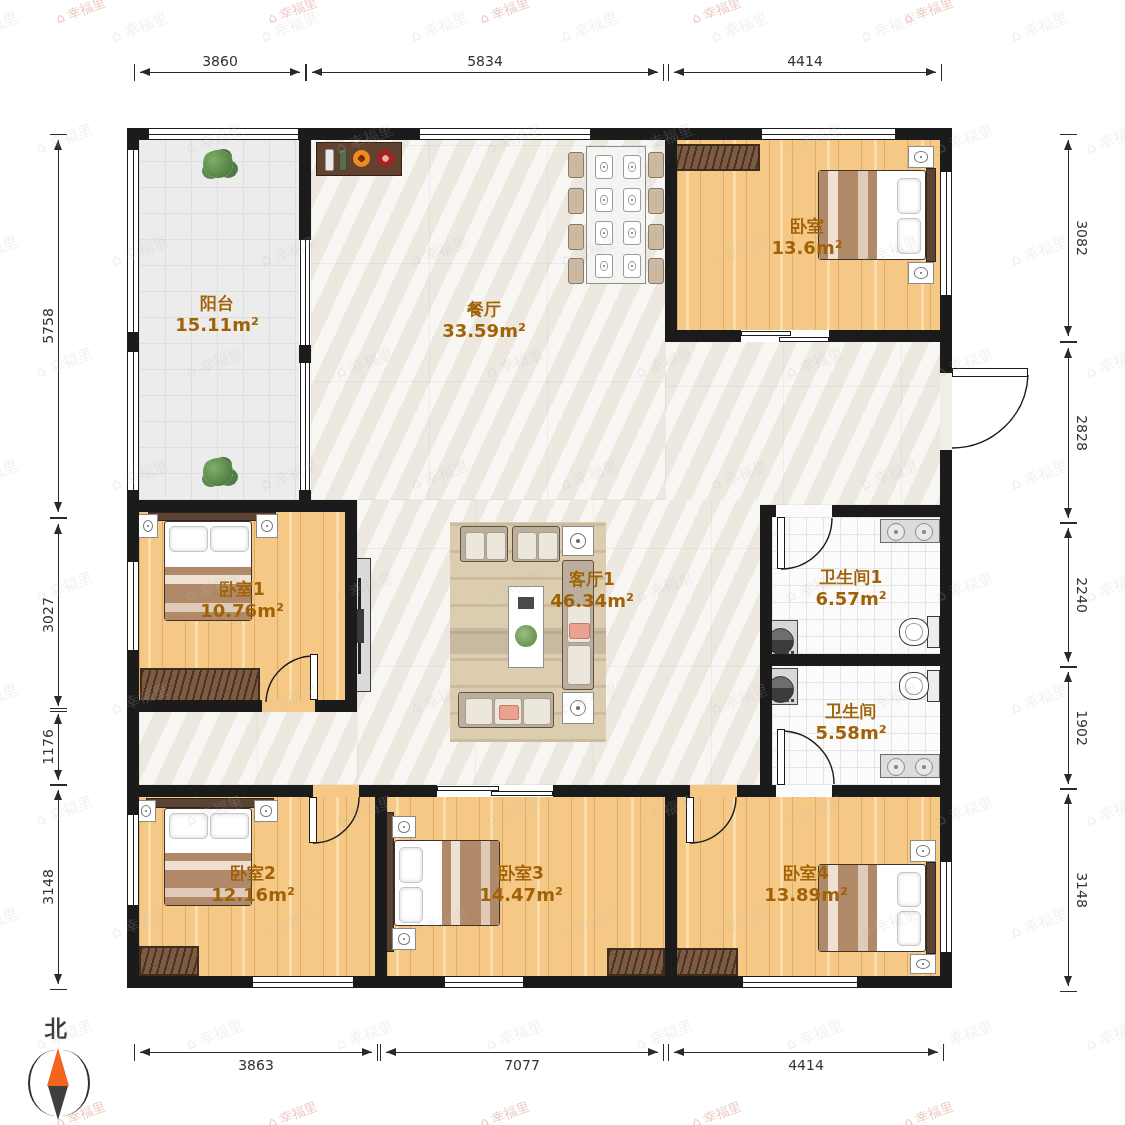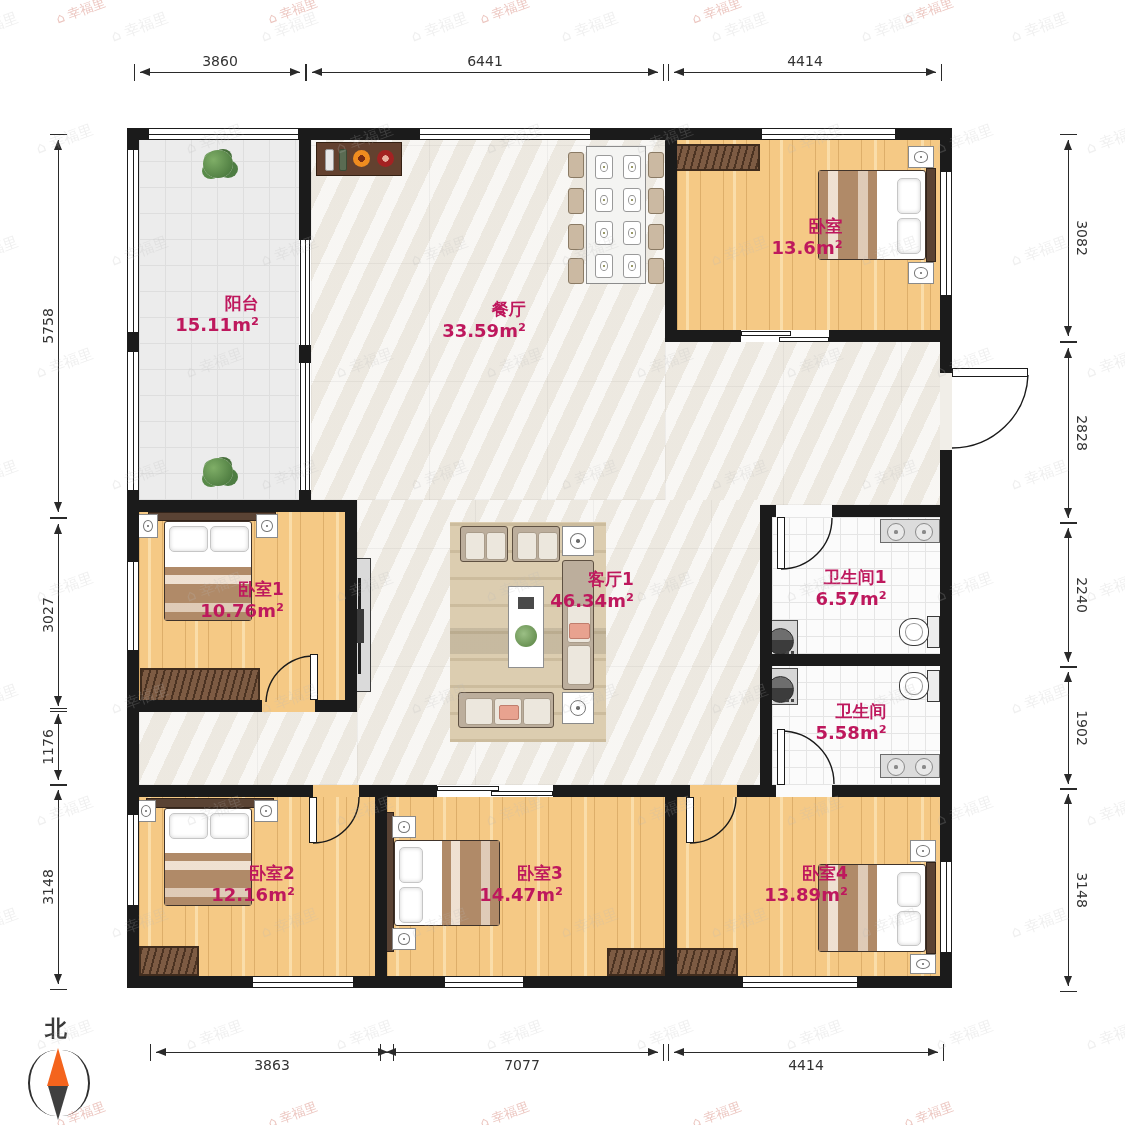--- a/index.html
+++ b/index.html
@@ -86,21 +86,21 @@
   .plant{border-radius:50%;z-index:12;
     background:radial-gradient(circle at 35% 35%, #7fae67, #3f6d35);
     box-shadow:10px 5px 0 -5px #4e7d43,-7px 7px 0 -6px #588a48,5px -7px 0 -6px #466f3a,-6px -5px 0 -7px #5d924d;}
   .tvstand{background:#dadada;border:1.5px solid #3c3c3c;z-index:12;}
   .dtable{background:#f4f4f2;border:1.5px solid #8c8c8c;z-index:12;}
   .plate{position:absolute;background:#fff;border:1px solid #9a9a9a;border-radius:3px;}
   .plate::after{content:"";position:absolute;inset:28%;border:1px solid #999;border-radius:50%;background:radial-gradient(circle,#996 0 25%,transparent 28%);}
   .chair{background:#cbb9a2;border:1.2px solid #8a7a64;border-radius:3px;z-index:12;}
 
   
-  .rlabel{position:absolute;transform:translateX(-50%);text-align:right;color:#be185d;
+  .rlabel{position:absolute;transform:translateX(-50%);text-align:center;color:#a16207;
     font-weight:700;white-space:nowrap;z-index:35;}
   .rlabel .rn{font-size:17px;line-height:1.3;}
   .rlabel .ra{font-size:18px;line-height:1.25;}
 
   
   .dim-h{position:absolute;border-top:1.2px solid #2a2a2a;z-index:40;}
   .dim-h::before{content:"";position:absolute;left:0;top:-5px;width:0;height:0;
     border-top:4px solid transparent;border-bottom:4px solid transparent;border-right:10px solid #2a2a2a;}
   .dim-h::after{content:"";position:absolute;right:0;top:-5px;width:0;height:0;
     border-top:4px solid transparent;border-bottom:4px solid transparent;border-left:10px solid #2a2a2a;}
@@ -391,29 +391,29 @@
   </div>
 
   <div class="dim-h" style="left:140px;top:72px;width:160px">
     <span class="tkL"></span>
       <span class="tkR"></span>
     <span class="dlabel">3860</span>
   </div>
   <div class="dim-h" style="left:312px;top:72px;width:346px">
     <span class="tkL"></span>
       <span class="tkR"></span>
-    <span class="dlabel">6441</span>
+    <span class="dlabel">5834</span>
   </div>
   <div class="dim-h" style="left:674px;top:72px;width:262px">
     <span class="tkL"></span>
       <span class="tkR"></span>
     <span class="dlabel">4414</span>
   </div>
 
-  <div class="dim-h" style="left:156px;top:1052px;width:232px">
+  <div class="dim-h" style="left:140px;top:1052px;width:232px">
     <span class="tkL"></span>
       <span class="tkR"></span>
     <span class="dlabel" style="bottom:auto;top:4px">3863</span>
   </div>
   <div class="dim-h" style="left:386px;top:1052px;width:272px">
     <span class="tkL"></span>
       <span class="tkR"></span>
     <span class="dlabel" style="bottom:auto;top:4px">7077</span>
   </div>
   <div class="dim-h" style="left:674px;top:1052px;width:264px">

